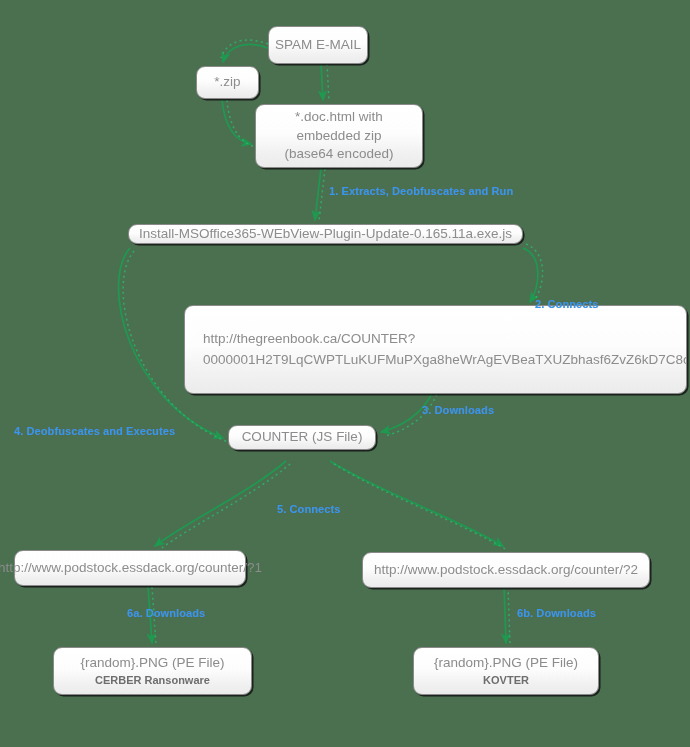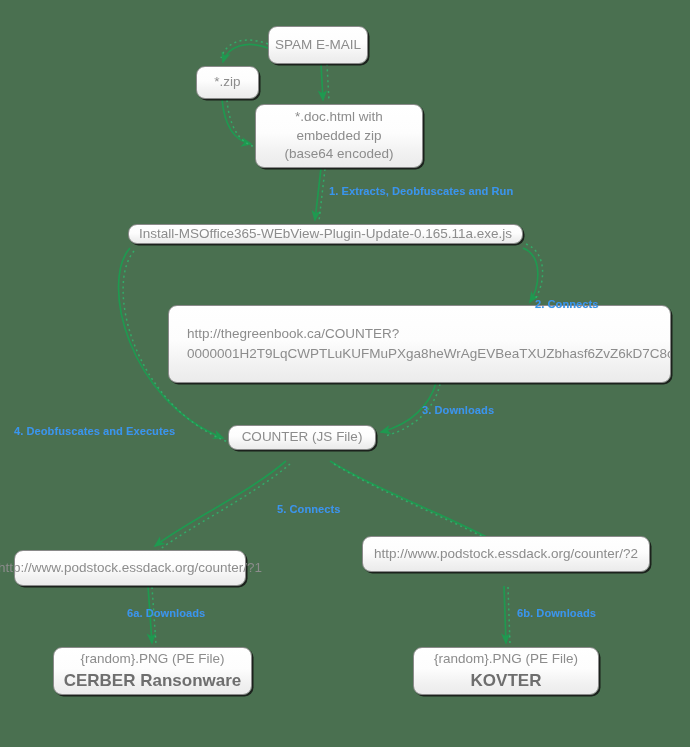--- a/index.html
+++ b/index.html
@@ -45,32 +45,32 @@
     align-items: flex-start;
     text-align: left;
     padding: 12px 14px 12px 18px;
     line-height: 1.5;
     overflow: hidden;
   }
   .node.mono-url .ln { white-space: nowrap; }
   .node .payload-name {
     color: #6e6e6e;
     font-weight: bold;
-    font-size: 17px;
+    font-size: 11px;
   }
 
   
   #node-spam          { left: 268px; top: 26px;  width: 100px; height: 38px; }
   #node-zip           { left: 196px; top: 66px;  width: 63px;  height: 33px; }
   #node-dochtml       { left: 255px; top: 104px; width: 168px; height: 64px; }
   #node-installer     { left: 128px; top: 224px; width: 395px; height: 20px; }
-  #node-counterurl    { left: 168px; top: 305px; width: 503px; height: 78px; }
+  #node-counterurl    { left: 184px; top: 305px; width: 503px; height: 89px; }
   #node-counterjs     { left: 228px; top: 425px; width: 148px; height: 25px; }
   #node-url1          { left: 14px;  top: 550px; width: 232px; height: 36px; }
-  #node-url2          { left: 362px; top: 536px; width: 288px; height: 36px; }
+  #node-url2          { left: 362px; top: 552px; width: 288px; height: 36px; }
   #node-cerber        { left: 53px;  top: 647px; width: 199px; height: 48px; }
   #node-kovter        { left: 413px; top: 647px; width: 186px; height: 48px; }
 
   
   .edge-label {
     position: absolute;
     color: #3399ee;
     font-weight: bold;
     font-size: 11px;
     white-space: nowrap;

